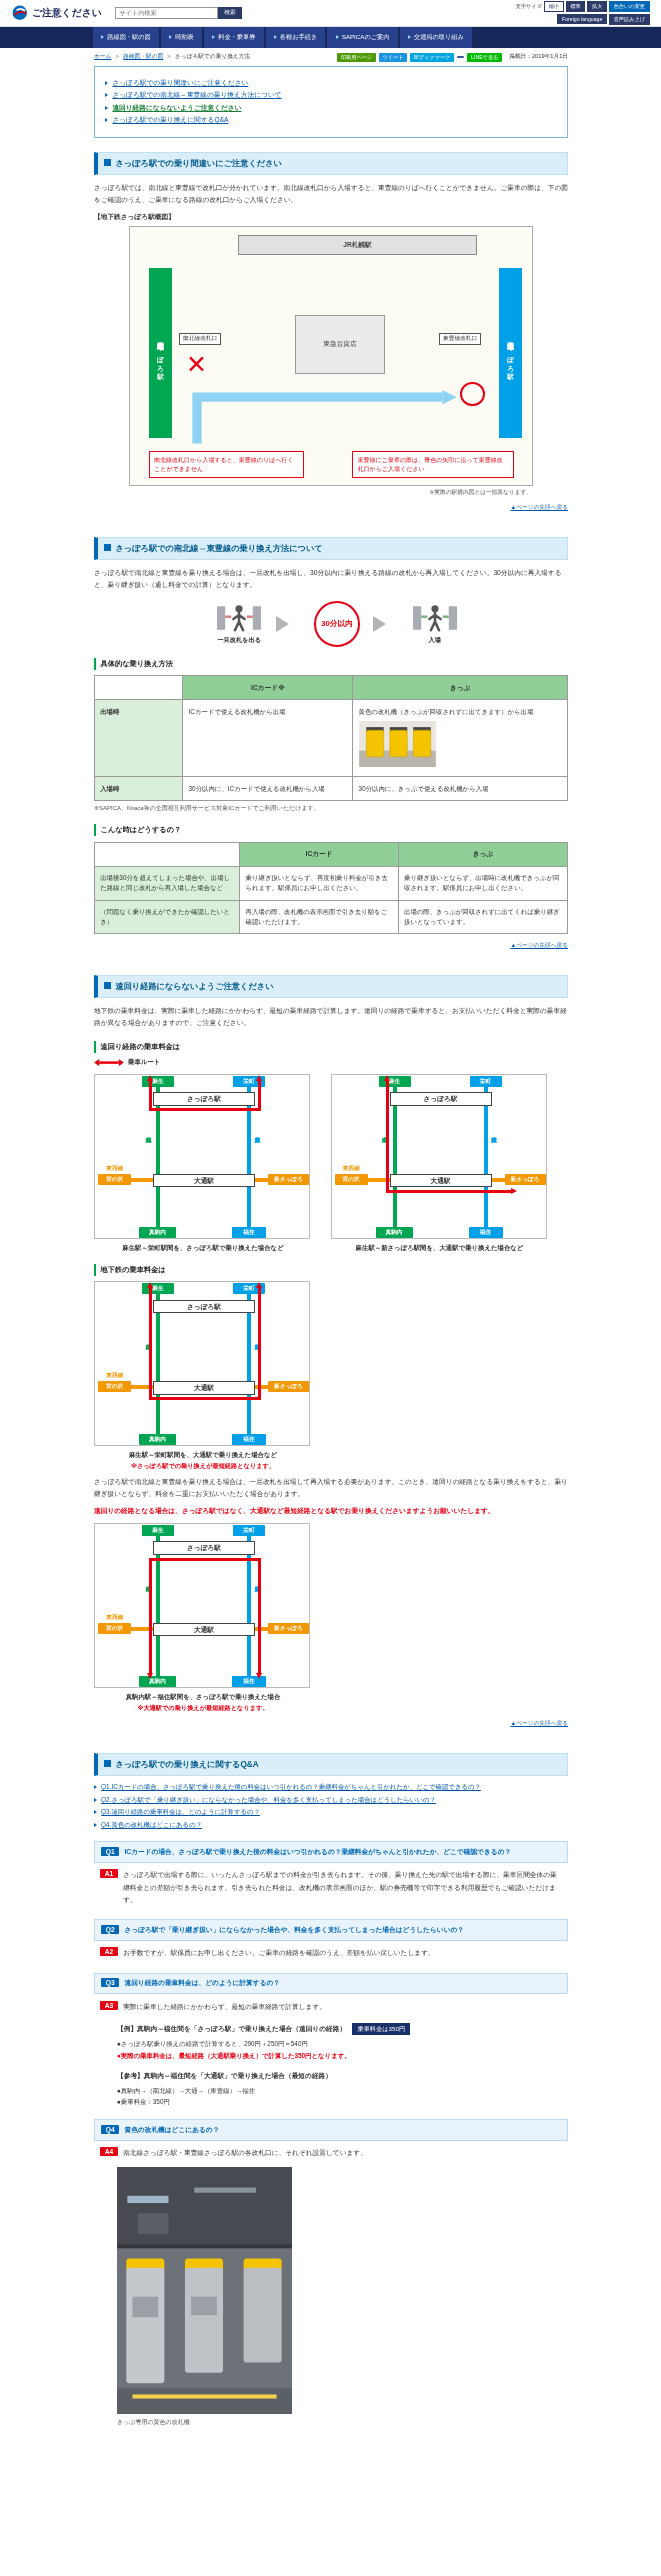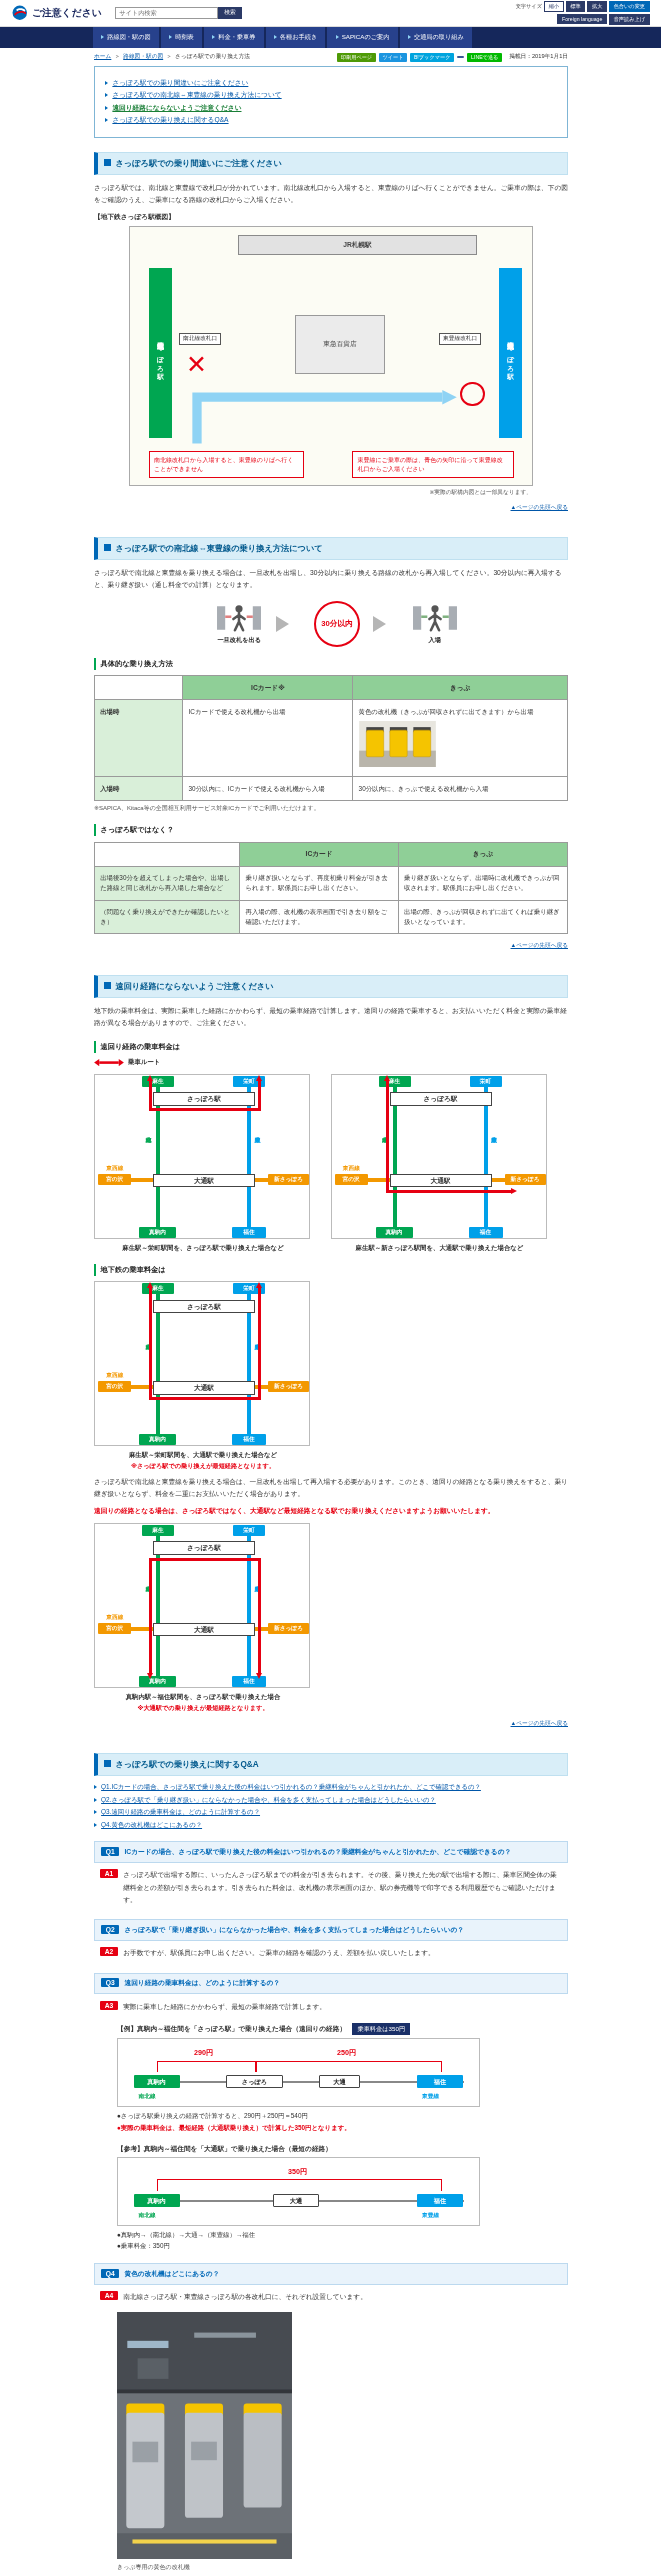--- a/index.html
+++ b/index.html
@@ -314,21 +314,21 @@
         </tr>
         <tr>
           <th class="rowlabel">入場時</th>
           <td>30分以内に、ICカードで使える改札機から入場</td>
           <td>30分以内に、きっぷで使える改札機から入場</td>
         </tr>
       </tbody>
         </table>
       <p class="tbl-note">※SAPICA、Kitaca等の全国相互利用サービス対象ICカードでご利用いただけます。</p>
 
-      <h3 class="sub-h">さっぽろ駅ではなく？</h3>
+      <h3 class="sub-h">こんな時はどうするの？</h3>
       <table class="g-table wide-label">
         <tbody>
             <tr>
           <th class="corner"></th>
           <th class="colhead">ICカード</th>
           <th class="colhead">きっぷ</th>
         </tr>
         <tr>
           <th class="rowlabel">出場後30分を超えてしまった場合や、出場した路線と同じ改札から再入場した場合など</th>
           <td>乗り継ぎ扱いとならず、再度初乗り料金が引き去られます。駅係員にお申し出ください。</td>
@@ -515,52 +515,29 @@
         <div class="a-row">
           <span class="a-badge">A3</span>
           <span class="a-text">実際に乗車した経路にかかわらず、最短の乗車経路で計算します。</span>
         </div>
 
         <div class="fare-example">
           <div class="fare-title-row">
             <span class="fare-title">【例】真駒内～福住間を「さっぽろ駅」で乗り換えた場合（遠回りの経路）</span>
             <span class="fare-badge">乗車料金は350円</span>
           </div>
-          <div class="fare-diagram">
-            <div class="fd-line"></div>
-            <div class="fd-chip green" style="left:15.5px;width:46px;">真駒内</div>
-            <div class="fd-chip white" style="left:108px;width:57px;">さっぽろ</div>
-            <div class="fd-chip white" style="left:201px;width:41px;">大通</div>
-            <div class="fd-chip blue" style="left:299px;width:46px;">福住</div>
-            <div class="fd-bracket" style="left:39px;width:98px;"></div>
-            <div class="fd-fare" style="left:76px;">290円</div>
-            <div class="fd-bracket" style="left:137px;width:185px;"></div>
-            <div class="fd-fare" style="left:219px;">250円</div>
-            <div class="fd-lline g" style="left:20.6px;">南北線</div>
-            <div class="fd-lline b" style="left:304px;">東豊線</div>
-          </div>
           <div class="fare-notes">
             <div>●さっぽろ駅乗り換えの経路で計算すると、290円＋250円＝540円</div>
             <div class="red">●実際の乗車料金は、最短経路（大通駅乗り換え）で計算した350円となります。</div>
           </div>
         </div>
 
         <div class="fare-example">
           <div class="fare-title-row">
             <span class="fare-title">【参考】真駒内～福住間を「大通駅」で乗り換えた場合（最短の経路）</span>
-          </div>
-          <div class="fare-diagram">
-            <div class="fd-line"></div>
-            <div class="fd-chip green" style="left:15.5px;width:46px;">真駒内</div>
-            <div class="fd-chip white" style="left:155px;width:46px;">大通</div>
-            <div class="fd-chip blue" style="left:299px;width:46px;">福住</div>
-            <div class="fd-bracket" style="left:39px;width:283px;"></div>
-            <div class="fd-fare" style="left:170px;">350円</div>
-            <div class="fd-lline g" style="left:20.6px;">南北線</div>
-            <div class="fd-lline b" style="left:304px;">東豊線</div>
           </div>
           <div class="fare-notes">
             <div>●真駒内→（南北線）→大通→（東豊線）→福住</div>
             <div>●乗車料金：350円</div>
           </div>
         </div>
       </div>
 
       <div class="qa">
         <div class="q-bar">

